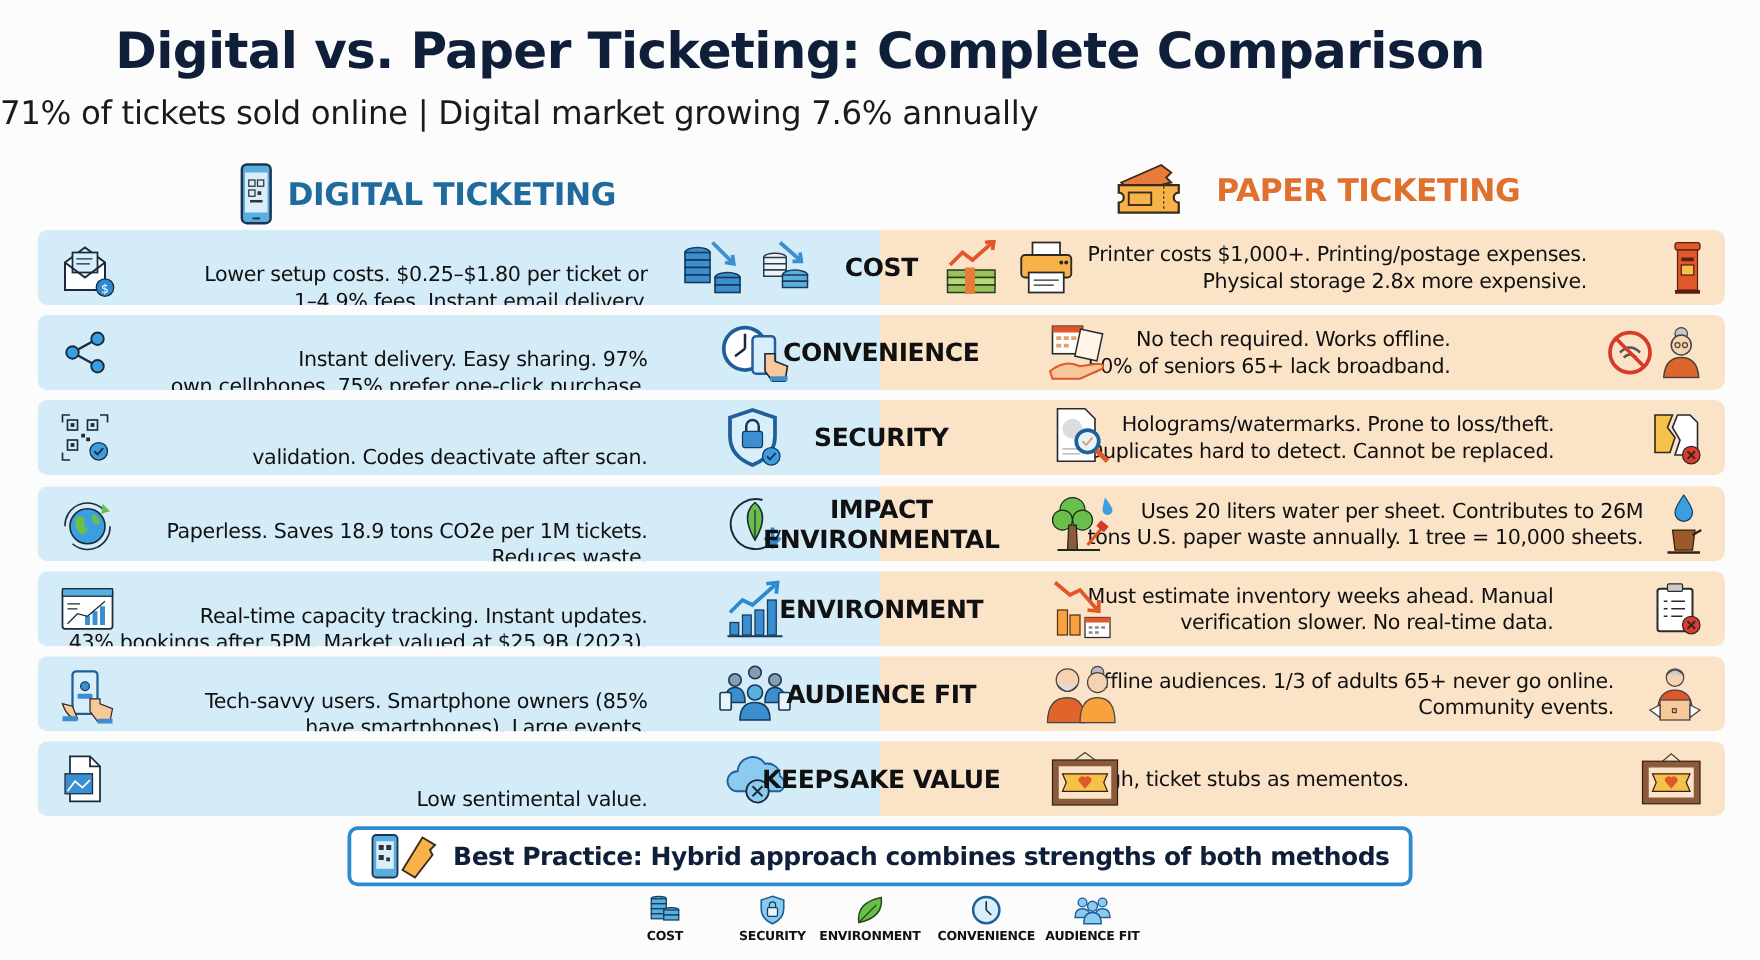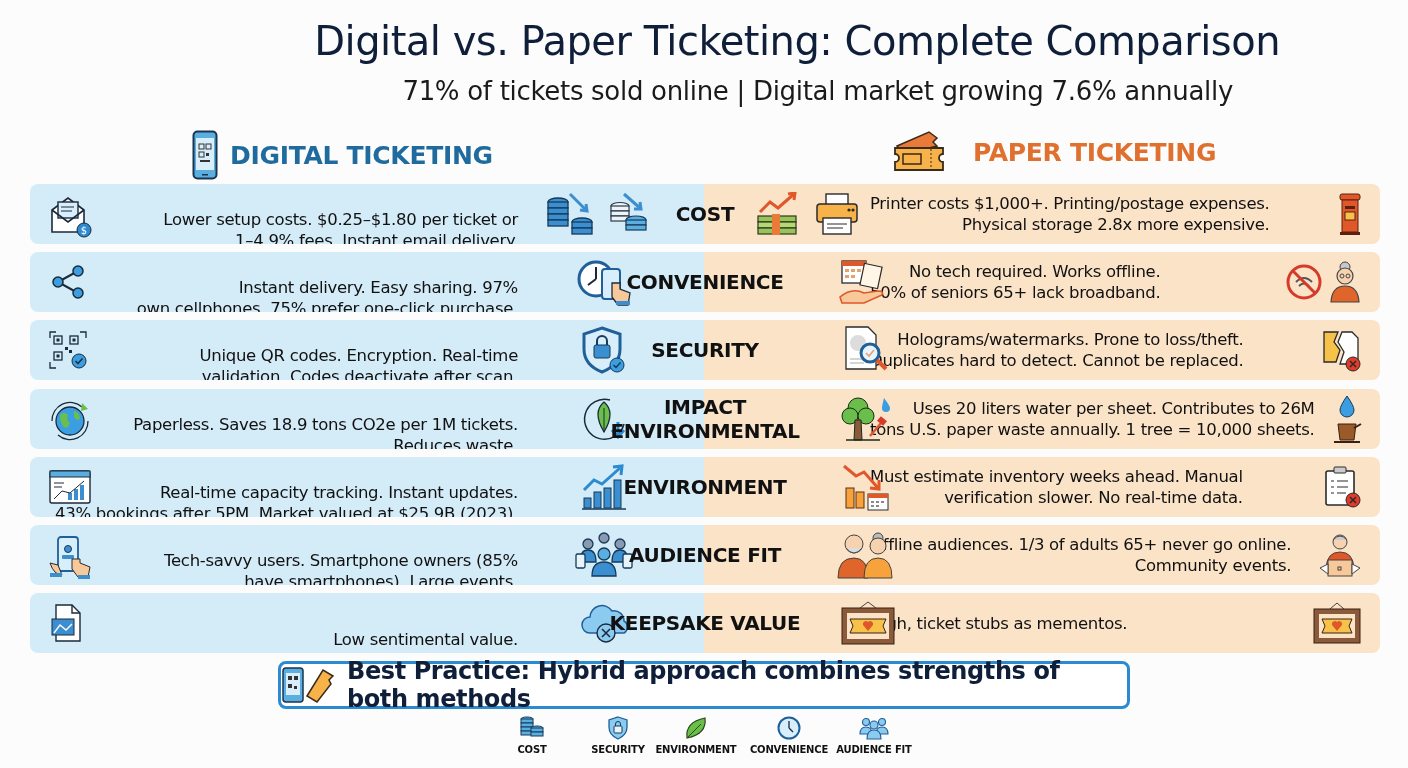--- a/index.html
+++ b/index.html
@@ -1,21 +1,21 @@
 <!DOCTYPE html>
 <html><head>
 <meta charset="utf-8">
 <style>
   * { box-sizing: border-box; margin: 0; padding: 0; }
   html, body { width: 1408px; height: 768px; background: #fcfcfc; overflow: hidden; }
   body { font-family: "DejaVu Sans", sans-serif; color: #111; position: relative; }
 
-  .title { position: absolute; top: 18px; left: 0; width: 1280px; text-align: right;
-    font-size: 40px; font-weight: normal; color: #0f1f3a; letter-spacing: -0.5px; }
-  .subtitle { position: absolute; top: 76px; left: 0; width: 1233px; text-align: right;
+  .title { position: absolute; top: 18px; left: 0; width: 1280px; text-align: center;
+    font-size: 40px; font-weight: bold; color: #0f1f3a; letter-spacing: -0.5px; }
+  .subtitle { position: absolute; top: 76px; left: 0; width: 1233px; text-align: left;
     font-size: 26px; color: #1a1a1a; font-weight: normal; letter-spacing: -0.3px; }
 
   .col-head { position: absolute; top: 130px; display: flex; align-items: center; gap: 12px; }
   .col-head.digital { left: 192px; }
   .col-head.paper { left: 893px; gap: 24px; }
   .col-head .label { font-size: 25px; font-weight: bold; letter-spacing: -0.3px; }
   .col-head.digital .label { color: #1f6b9e; }
   .col-head.paper .label { color: #e0702e; }
 
   .rows { position: absolute; top: 184px; left: 30px; width: 1350px; }
@@ -30,21 +30,21 @@
     font-size: 16.5px; line-height: 21px; color: #111; letter-spacing: -0.3px; white-space: nowrap; }
   .row .right-icon { position: absolute; right: 18px; top: 50%; transform: translateY(-50%); height: 44px; display: flex; gap: 4px; align-items: center; }
   .row .cat { position: absolute; left: 560px; width: 230px; top: 50%; transform: translateY(-50%); text-align: center;
     font-size: 20px; font-weight: bold; color: #111; line-height: 24px; letter-spacing: -0.3px; z-index: 2; }
   .row .mid-l { position: absolute; left: 516px; top: 50%; transform: translateY(-50%); display: flex; gap: 10px; align-items: center; z-index: 2; }
   .row .mid-r { position: absolute; left: 726px; top: 50%; transform: translateY(-50%); display: flex; gap: 14px; align-items: center; z-index: 2; }
   .row .mid-r.single { left: 776px; }
 
   .best { position: absolute; left: 278px; top: 661px; width: 852px; height: 48px; border: 3px solid #2b8ad0;
     border-radius: 8px; background: #fff; display: flex; align-items: center; justify-content: center; gap: 10px; }
-  .best .txt { font-size: 24px; font-weight: bold; color: #0f1f3a; letter-spacing: -0.4px; }
+  .best .txt { font-size: 20px; font-weight: bold; color: #0f1f3a; letter-spacing: -0.4px; }
 
   .legend { position: absolute; top: 716px; left: 490px; width: 440px; height: 50px; }
   .legend .li { position: absolute; top: 0; display: flex; flex-direction: column; align-items: center; width: 100px; }
   .legend .li .lab { font-size: 10px; font-weight: bold; color: #111; margin-top: 4px; letter-spacing: -0.2px; }
   svg { display: block; }
 </style>
 </head>
 <body>
 
 <div class="title">Digital vs. Paper Ticketing: Complete Comparison</div>
@@ -259,21 +259,20 @@
             <rect x="8.5" y="8.5" width="3" height="3" fill="#1a2a3a"></rect>
             <rect x="24.5" y="8.5" width="3" height="3" fill="#1a2a3a"></rect>
             <rect x="8.5" y="24.5" width="3" height="3" fill="#1a2a3a"></rect>
             <rect x="17" y="17" width="3" height="3" fill="#1a2a3a"></rect>
             <rect x="21" y="20" width="3" height="3" fill="#1a2a3a"></rect>
             <circle cx="31" cy="31" r="7" fill="#3b9ee0" stroke="#1a2a3a"></circle>
             <path d="M27.5 31 L30 33.5 L34.5 28.5" fill="none" stroke="#1a2a3a" stroke-width="1.5"></path>
           </svg>
       </span>
       <div class="left-text">
-        <div>Unique QR codes. Encryption. Real-time</div>
         <div>validation. Codes deactivate after scan.</div>
       </div>
     </div>
     <div class="right">
       <div class="right-text">
         <div>Holograms/watermarks. Prone to loss/theft.</div>
         <div>Duplicates hard to detect. Cannot be replaced.</div>
       </div>
       <span class="right-icon">
         <svg width="40" height="44" viewBox="0 0 40 44">

